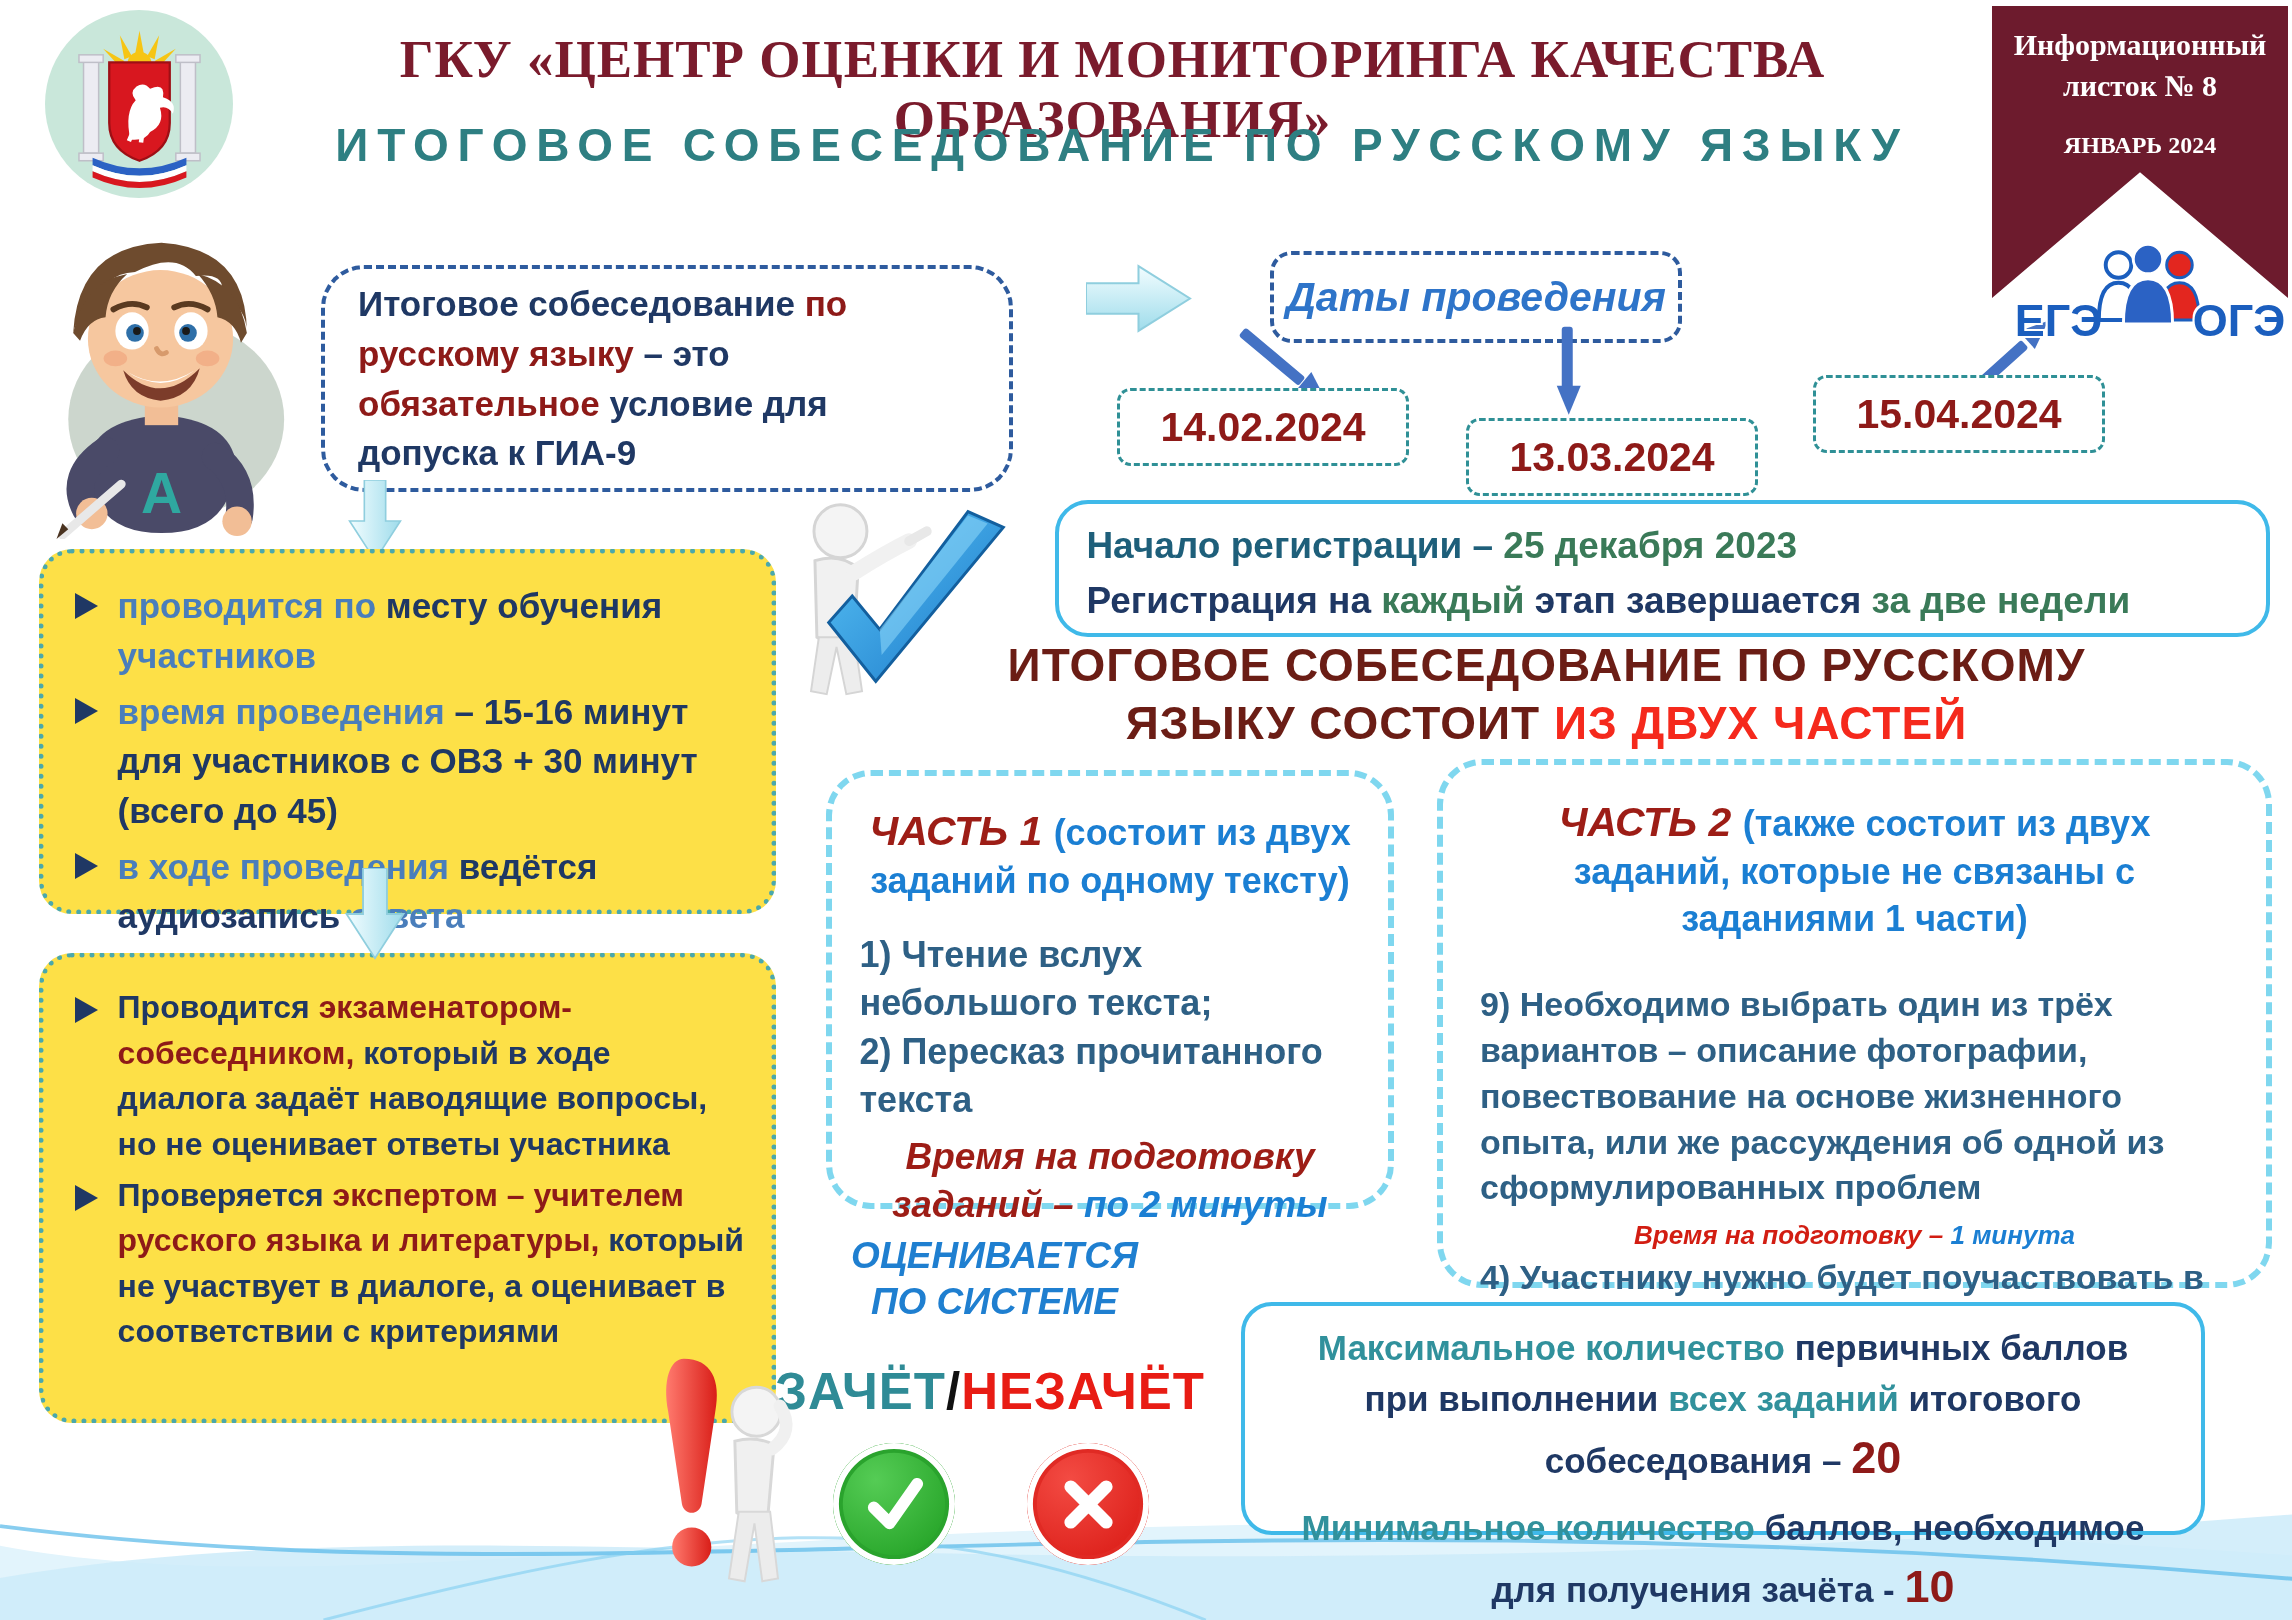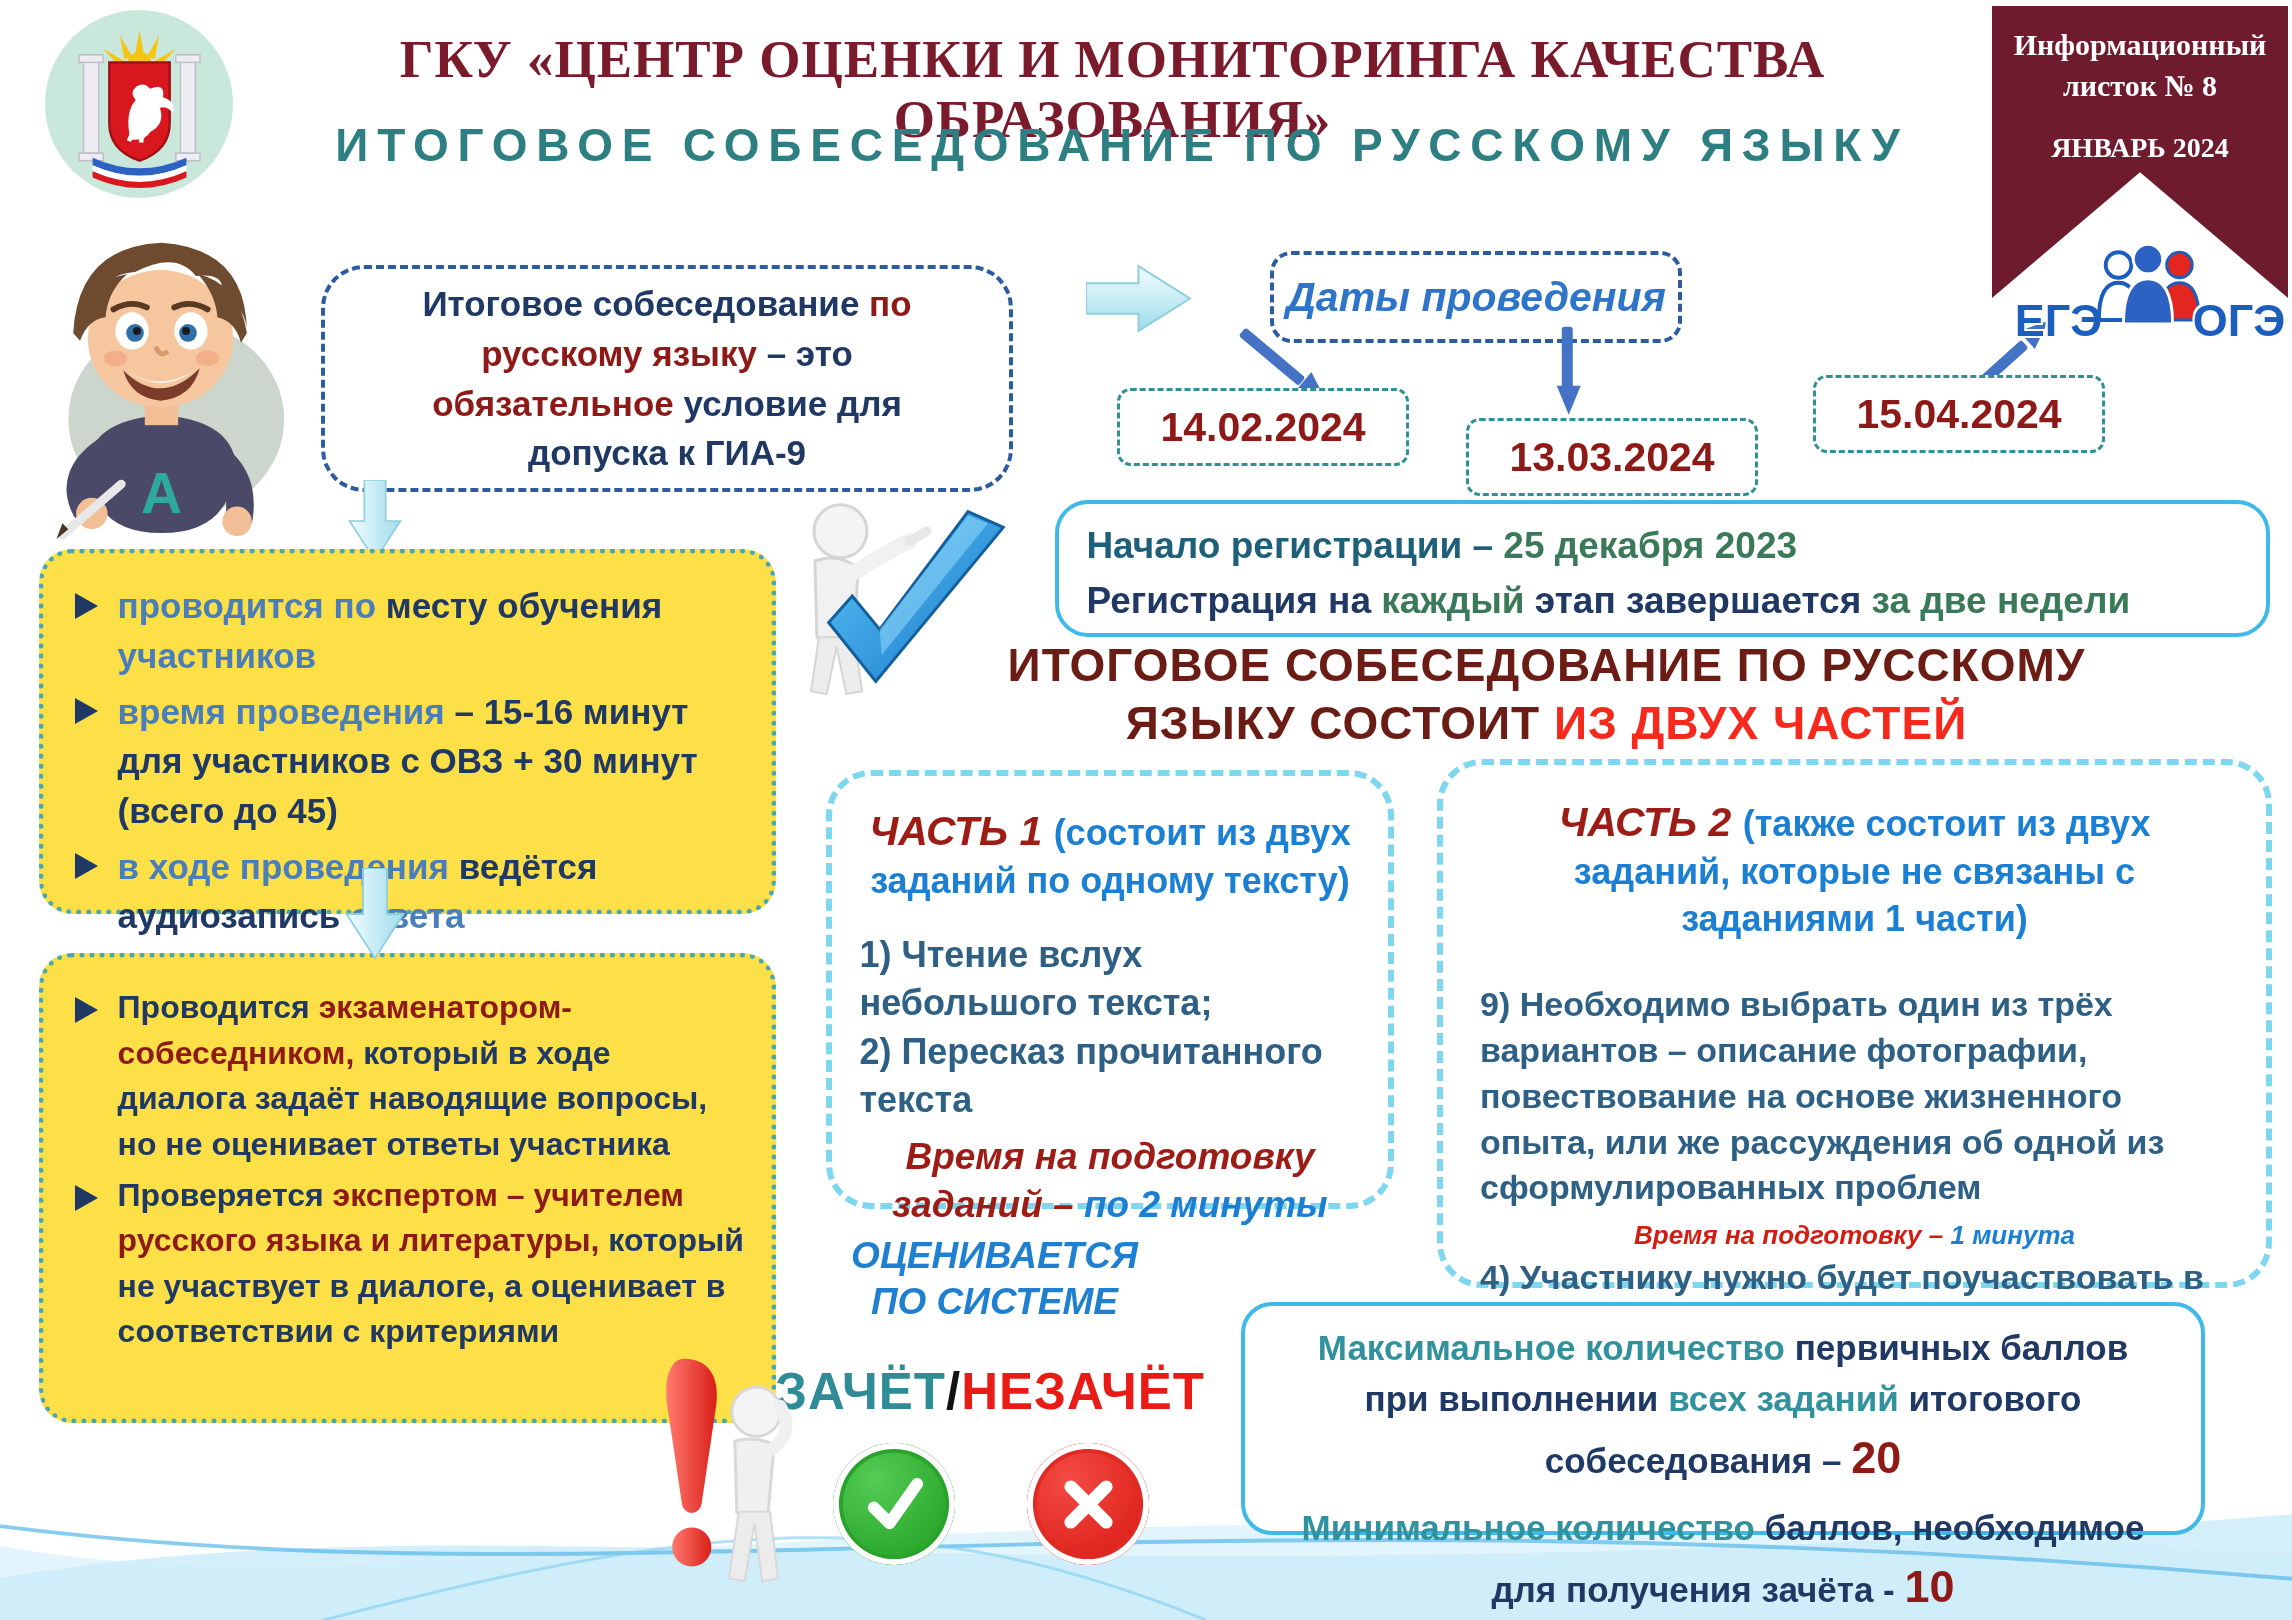--- a/index.html
+++ b/index.html
@@ -28,33 +28,33 @@
          background:var(--mint);display:flex;align-items:center;justify-content:center;}
   .org-title{left:245px;top:29px;width:1735px;margin:0;text-align:center;
              font-family:"Liberation Serif",serif;font-weight:bold;font-size:53px;
              letter-spacing:1px;color:var(--maroon);}
   .subtitle{left:245px;top:118px;width:1754px;margin:0;text-align:center;
             font-weight:bold;font-size:46px;letter-spacing:8.8px;color:var(--teal-title);}
   .ribbon{left:1992px;top:5.9px;width:296px;height:292px;background:var(--badge-bg);
           clip-path:polygon(0 0,100% 0,100% 100%,50% 57%,0 100%);
           text-align:center;color:#fff;font-family:"Liberation Serif",serif;padding-top:19.6px;box-sizing:border-box;}
   .ribbon-l1{font-size:30px;font-weight:bold;line-height:1.35;}
-  .ribbon-l2{font-size:28px;font-weight:bold;margin-top:25.5px;}
+  .ribbon-l2{font-size:24px;font-weight:bold;margin-top:25.5px;}
   .ege-logo{left:2007px;top:220px;width:286px;height:137px;display:flex;align-items:flex-end;
             justify-content:center;z-index:6;}
   .logo-word{font-size:45px;font-weight:bold;color:var(--logo-blue);line-height:1;
              text-shadow:2px 2px 0 #fff,-2px -2px 0 #fff,2px -2px 0 #fff,-2px 2px 0 #fff;margin-bottom:13.7px;}
   .logo-people{width:118px;height:129px;margin:0 -13.7px;}
 
   
   .boy{left:29px;top:223px;width:265px;height:316px;}
   .intro-box{left:321px;top:265px;width:692px;height:227px;box-sizing:border-box;
              border:4.9px dashed var(--border-blue);border-radius:43px;
              display:flex;align-items:center;justify-content:center;padding:7.8px 33px;}
-  .intro-text{margin:0;text-align:center;font-size:35px;font-weight:bold;line-height:1.42;}
+  .intro-text{margin:0;font-size:35px;font-weight:bold;line-height:1.42;}
 
   .cyan-arrow-right{left:1086px;top:263px;width:106px;height:71px;}
   .dates-label{left:1270px;top:251px;width:412px;height:92px;box-sizing:border-box;
                border:4.9px dashed var(--border-blue);border-radius:21.6px;
                display:flex;align-items:center;justify-content:center;}
   .dates-label span{font-size:41px;font-weight:bold;font-style:italic;color:var(--dates-blue);}
 
   .barrow{height:25.5px;}
   .barrow .shaft{position:absolute;left:0;top:7.8px;height:10.8px;width:72%;background:var(--arrow-blue);border-radius:2.9px;}
   .barrow .head{position:absolute;right:0;top:0;width:0;height:0;

